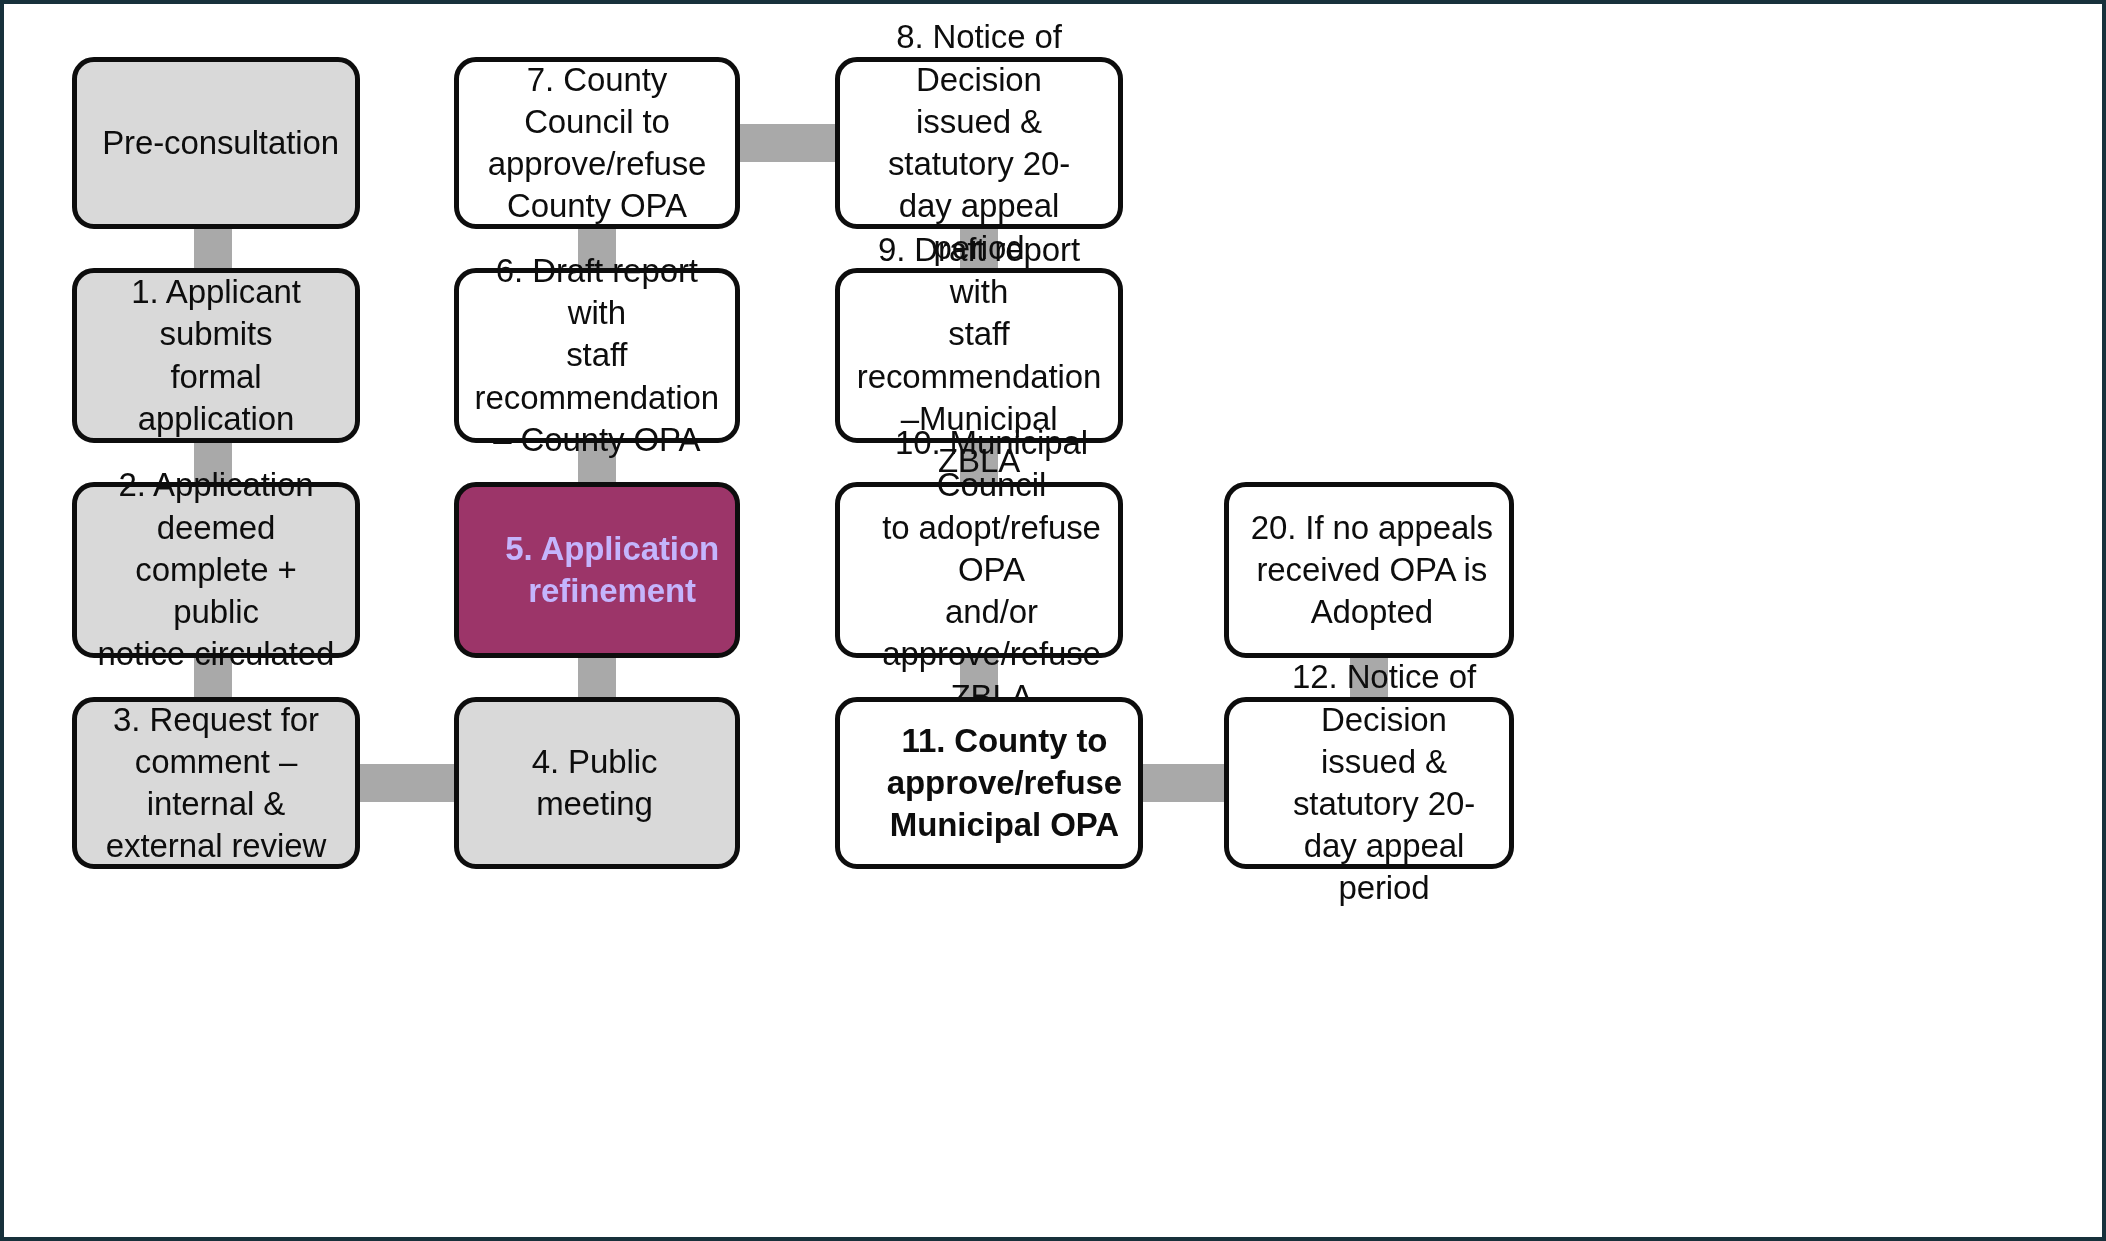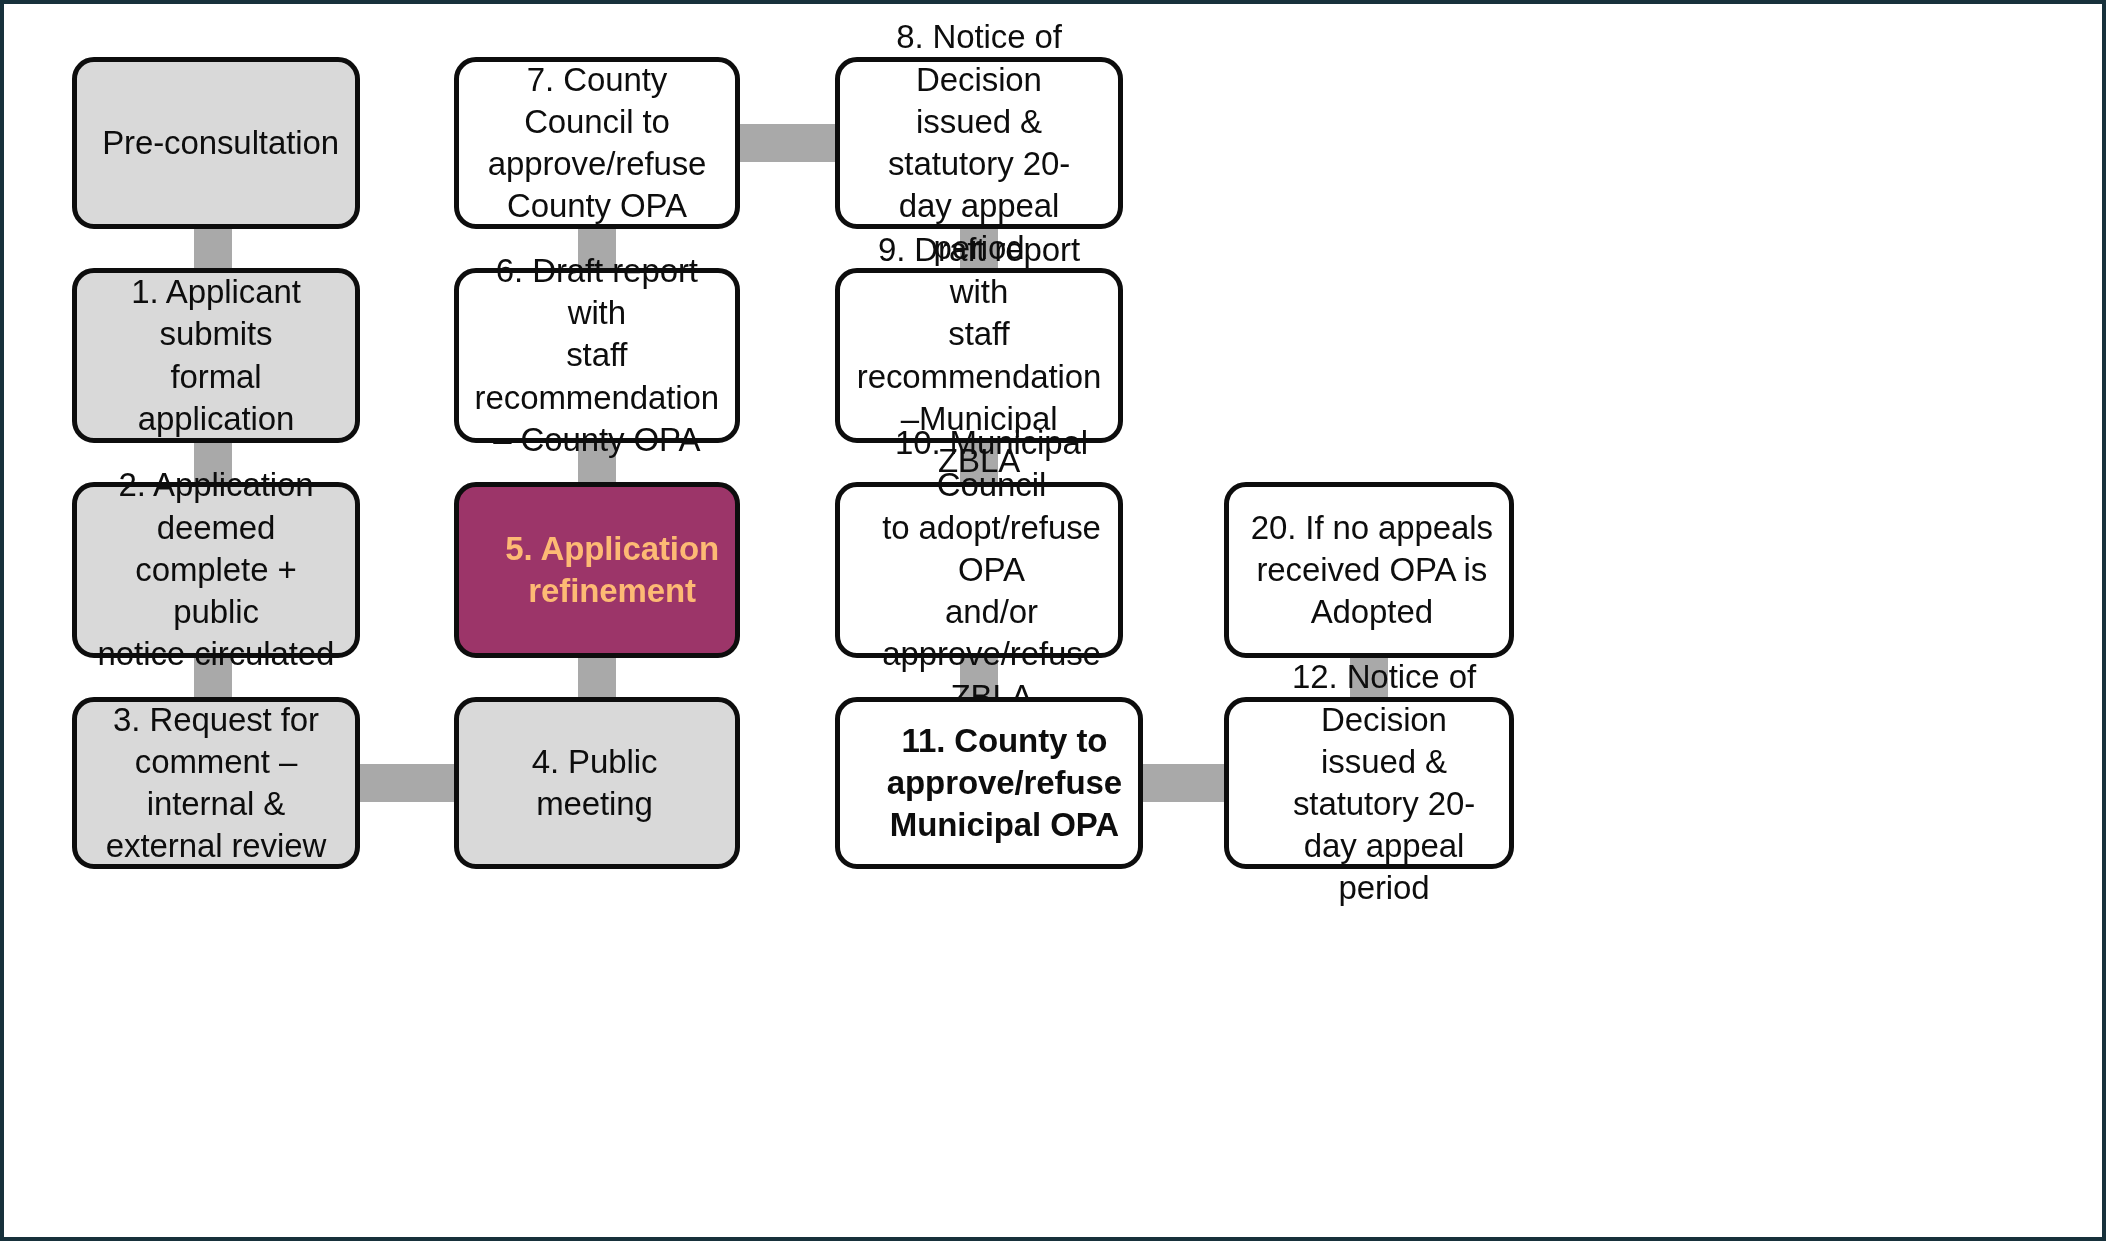--- a/index.html
+++ b/index.html
@@ -55,21 +55,21 @@
   }
   .node .txt {
     display: block;
     white-space: pre-line;
   }
 
   .node.gray   { background: #d9d9d9; }
   .node.white  { background: #ffffff; }
   .node.accent {
     background: #9c3569;
-    color: #fdba74;
+    color: #c4b5fd;
     font-weight: bold;
   }
   .node.semibold { font-weight: bold; }
 </style>
 </head>
 <body>
 
 <div id="canvas">
   <div id="stage">
       <div class="connector" style="left: 190px; top: 225px; width: 38px; height: 41px; background: rgb(169, 169, 169);"></div>

